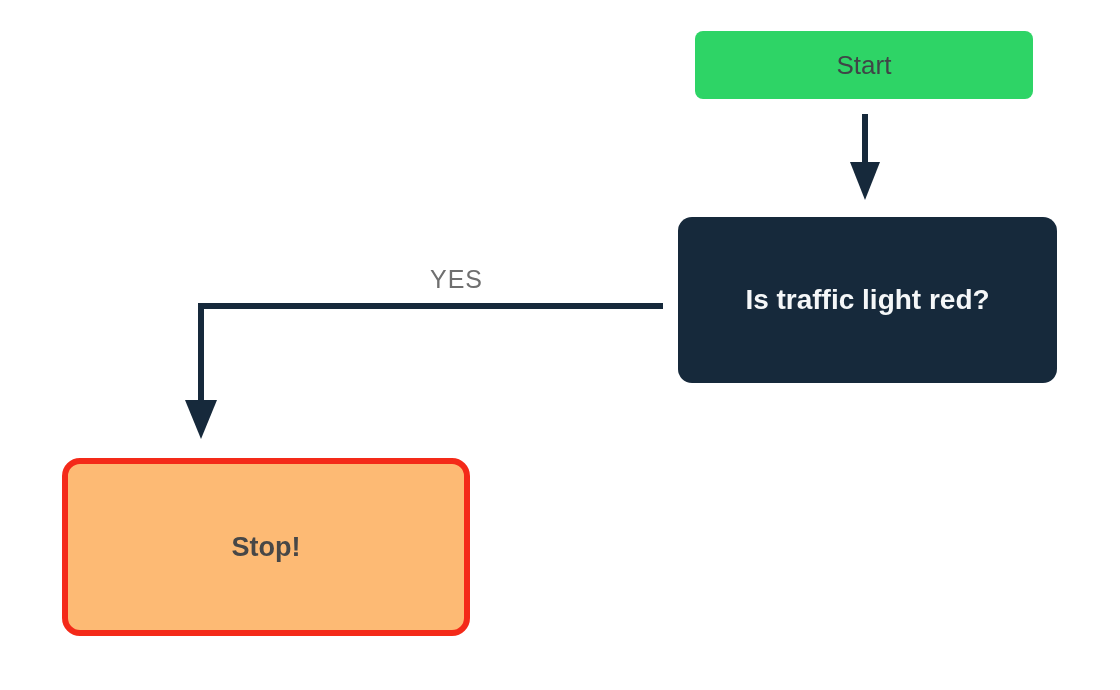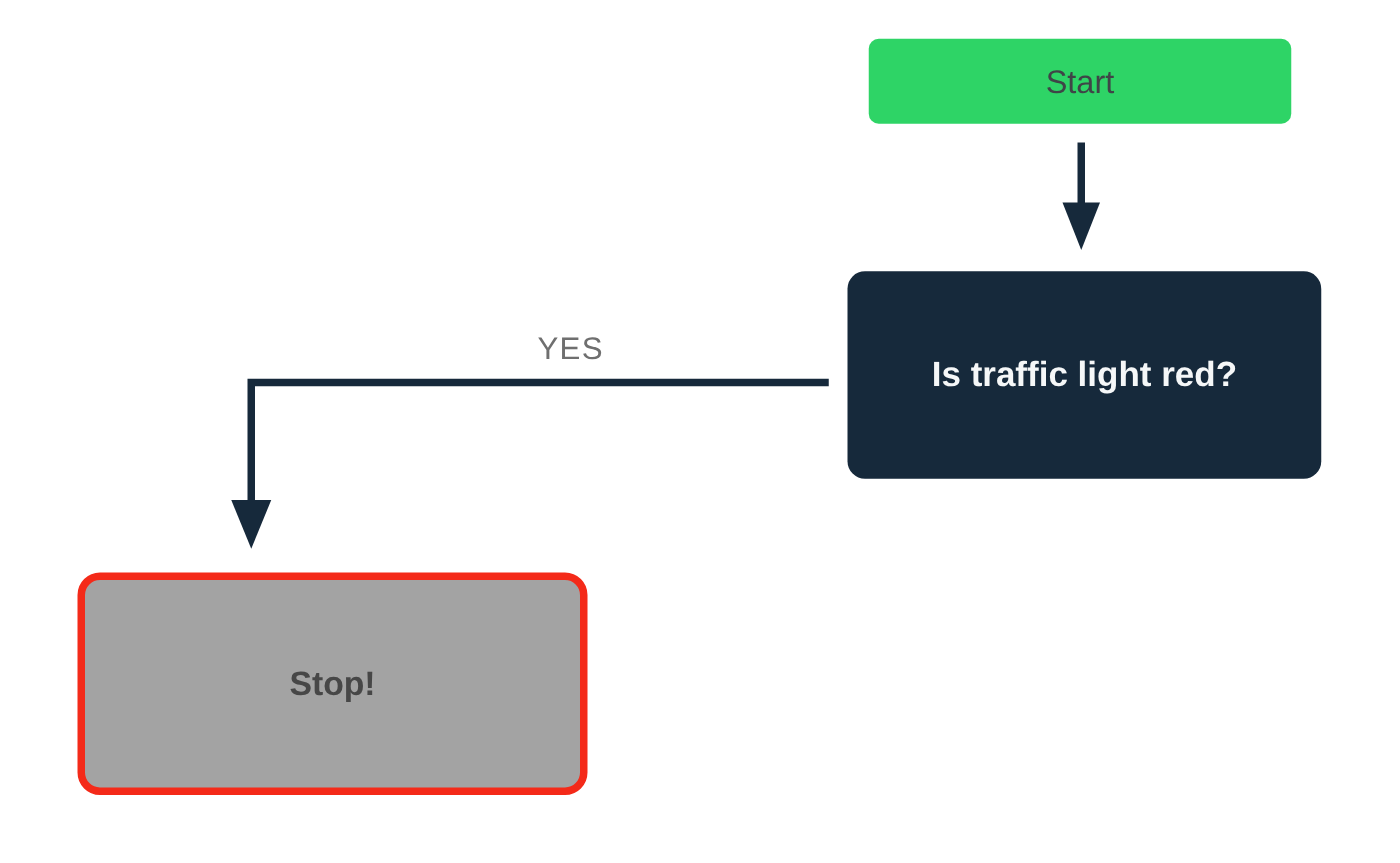--- a/index.html
+++ b/index.html
@@ -60,21 +60,21 @@
     border-radius: 14px;
     color: var(--decision-text, #F5F7F8);
     font-size: 28px;
     font-weight: bold;
   }
   .node-stop {
     left: 62px;
     top: 458px;
     width: 408px;
     height: 178px;
-    background: #a3a3a3;
+    background: #fdba74;
     border: 6px solid var(--red, #F42A19);
     border-radius: 18px;
     color: var(--stop-text, #474747);
     font-size: 27px;
     font-weight: bold;
   }
   .edge-label-yes {
     position: absolute;
     left: 363px;
     top: 241px;

